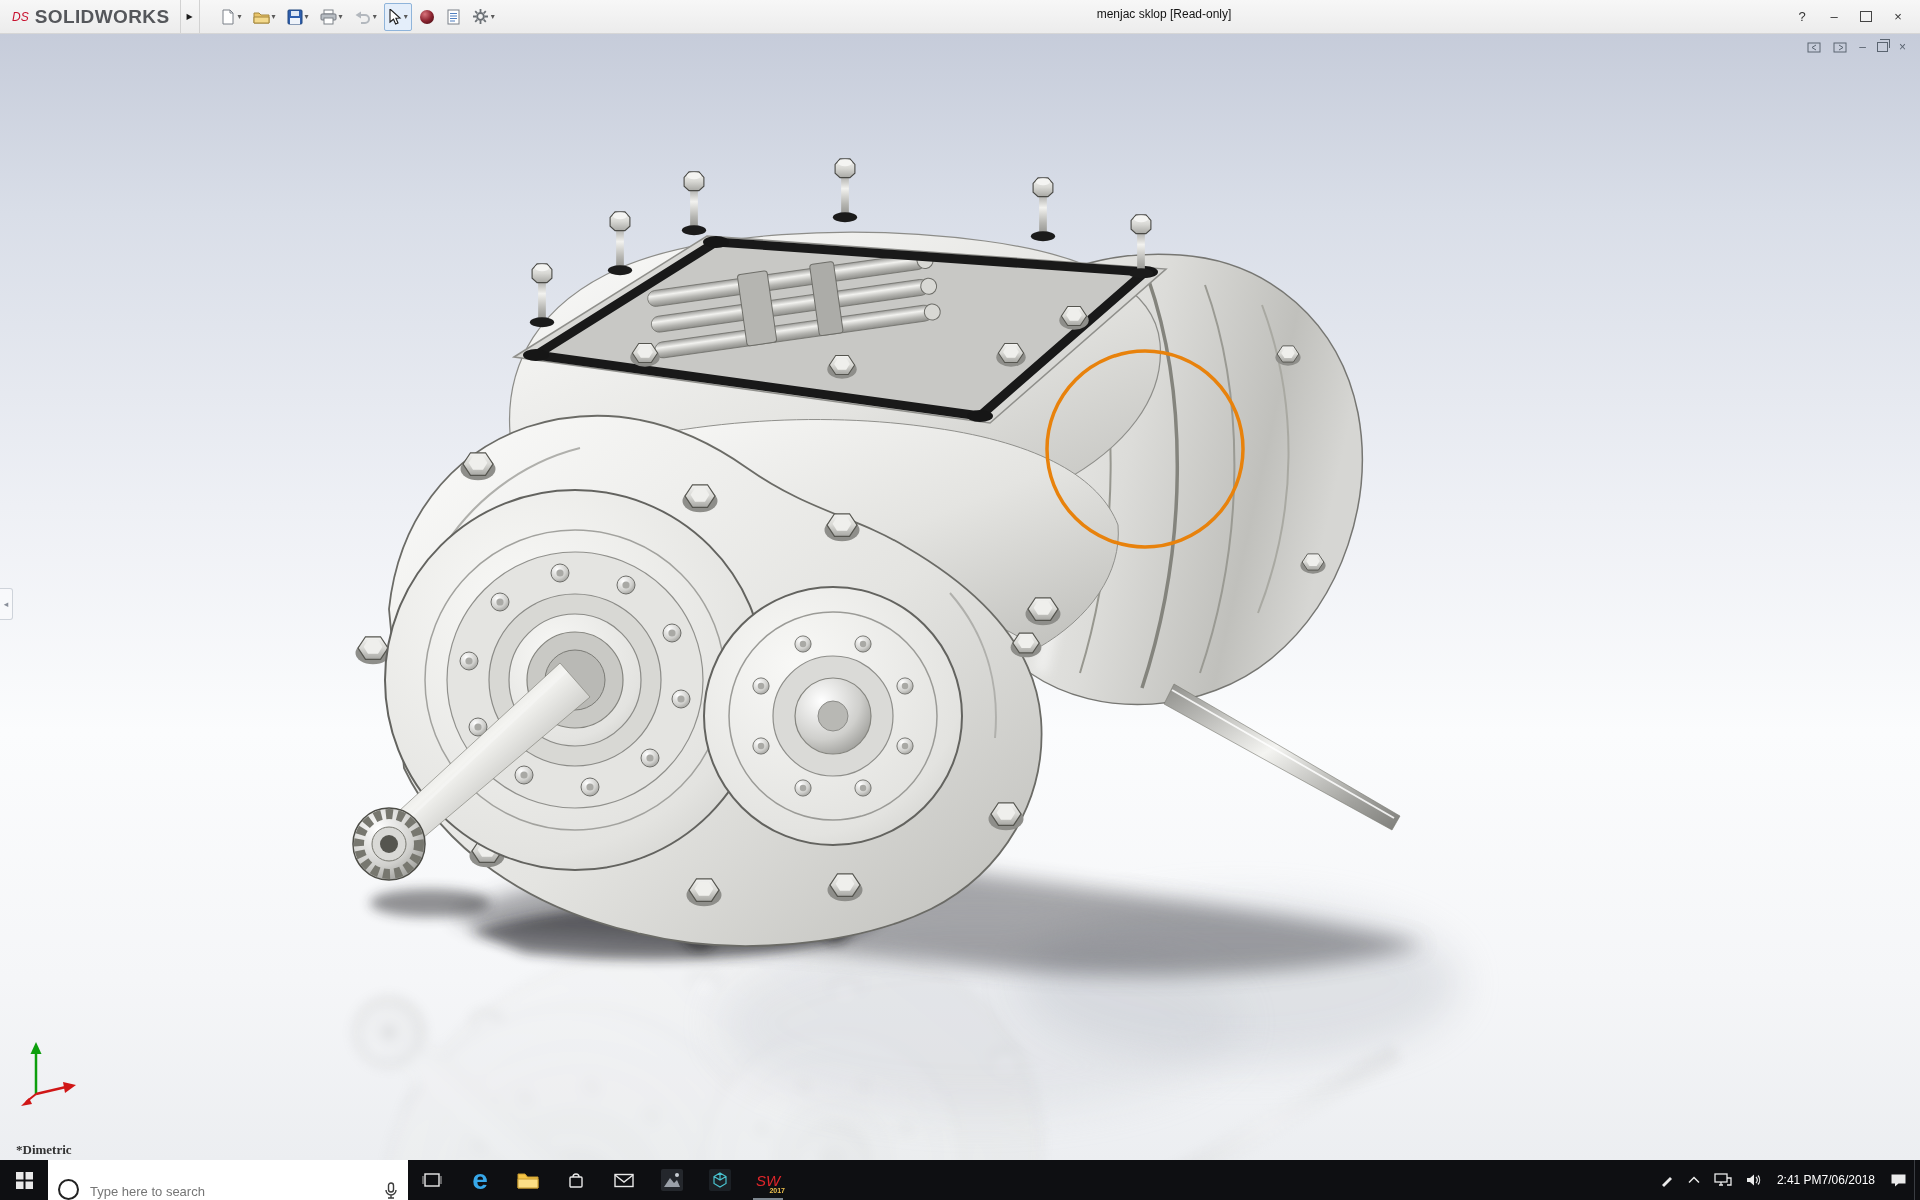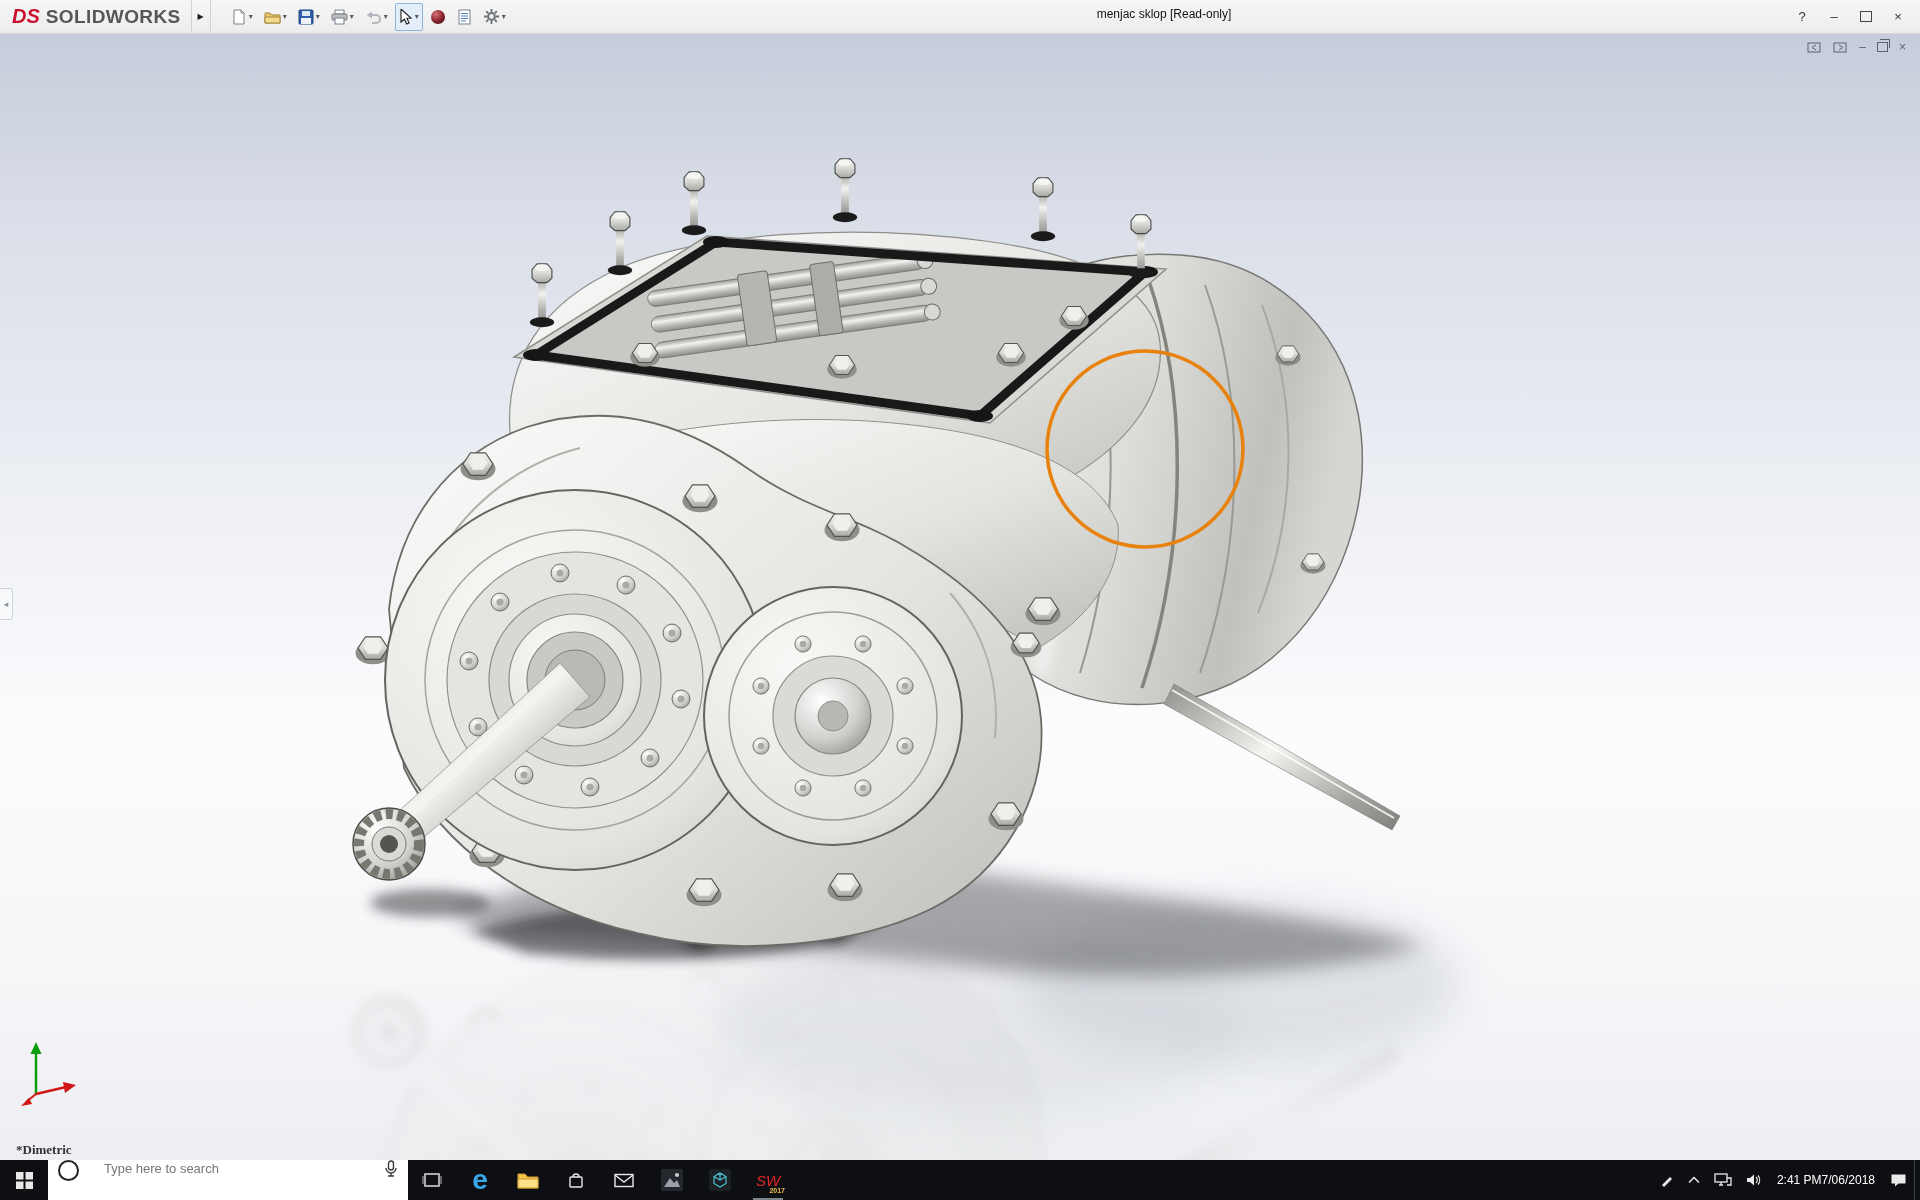--- a/index.html
+++ b/index.html
@@ -2,21 +2,21 @@
 <html><head>
 <meta charset="utf-8">
 <style>
   html,body{margin:0;padding:0;}
   body{width:1920px;height:1200px;overflow:hidden;font-family:"Liberation Sans",sans-serif;background:#000;}
   .screen{position:relative;width:1920px;height:1200px;}
 
   
   .titlebar{position:absolute;top:0;left:0;right:0;height:33px;background:linear-gradient(#f7f7f7,#ececec);border-bottom:1px solid #d6d6d6;display:flex;align-items:center;z-index:20;}
   .brand{display:flex;align-items:center;gap:6px;padding:0 10px 0 12px;height:100%;}
-  .brand-mark{color:#c8102e;font-weight:bold;font-style:italic;font-size:20px;}
+  .brand-mark{color:#c8102e;font-weight:normal;font-style:italic;font-size:12px;}
   .brand-name{color:#55575b;font-weight:bold;font-size:19px;letter-spacing:.4px;}
   .flyout{width:18px;height:100%;display:flex;align-items:center;justify-content:center;font-size:8px;color:#1a1a1a;border-left:1px solid #d2d2d2;border-right:1px solid #d2d2d2;}
   .toolbar{display:flex;align-items:center;gap:3px;padding-left:16px;}
   .tbtn{display:flex;align-items:center;height:26px;padding:0 3px;border:1px solid transparent;border-radius:2px;}
   .tbtn.active{border:1px solid #8fb4da;background:#e4eefa;}
   .caret{font-size:8px;color:#5a5a5a;margin-left:2px;}
   .title{position:absolute;left:1164px;transform:translateX(-50%);top:0;height:27px;display:flex;align-items:center;font-size:12px;color:#141414;white-space:nowrap;}
   .win-controls{margin-left:auto;display:flex;align-items:center;height:100%;padding-right:6px;}
   .wbtn{width:32px;height:100%;display:flex;align-items:center;justify-content:center;font-size:13px;color:#333;}
   .maxbox{width:10px;height:9px;border:1px solid #444;display:inline-block;}
@@ -29,21 +29,21 @@
   .dbtn{display:flex;align-items:center;justify-content:center;height:16px;font-size:12px;color:#5a6470;}
   .restorebox{width:9px;height:8px;border:1px solid #5a6470;position:relative;display:inline-block;}
   .restorebox:before{content:"";position:absolute;left:2px;top:-4px;width:9px;height:8px;border:1px solid #5a6470;border-bottom:none;border-left:none;}
   .view-label{position:absolute;left:16px;bottom:2px;font-size:13px;font-weight:bold;color:#333;z-index:5;font-family:Liberation Serif, serif;}
   .triad{position:absolute;left:20px;bottom:52px;z-index:5;}
   .fm-arrow{position:absolute;left:0;top:555px;width:12px;height:30px;display:flex;align-items:center;justify-content:center;color:#8a909a;font-size:9px;background:rgba(255,255,255,.4);border:1px solid #ced3da;border-left:none;border-radius:0 3px 3px 0;z-index:5;}
 
   
   .taskbar{position:absolute;bottom:0;left:0;right:0;height:40px;background:#0e0f12;display:flex;align-items:stretch;z-index:30;}
   .tb-start{width:48px;display:flex;align-items:center;justify-content:center;}
-  .tb-search{width:340px;background:#fff;display:flex;align-items:flex-start;gap:23px;padding:0 10px;}
+  .tb-search{width:340px;background:#fff;display:flex;align-items:flex-end;gap:9px;padding:0 10px;}
   .tb-search input{border:none;outline:none;flex:1;font-size:13px;color:#444;background:transparent;font-family:inherit;}
   .cortana{width:17px;height:17px;border:2px solid #222;border-radius:50%;flex:none;}
   .tb-app{width:48px;display:flex;align-items:center;justify-content:center;position:relative;}
   .run-line{position:absolute;bottom:0;left:9px;right:9px;height:2px;background:#7d868f;}
   .edge-e{color:#37a7e9;font-size:28px;font-weight:bold;line-height:1;}
   .sw-wrap{position:relative;width:30px;height:30px;display:flex;align-items:center;justify-content:center;}
   .sw-label{color:#e0262b;font-weight:normal;font-style:italic;font-size:15px;}
   .sw-year{position:absolute;right:-2px;bottom:1px;color:#eec04d;font-size:7px;font-weight:bold;}
   .tray{margin-left:auto;display:flex;align-items:center;}
   .tray-item{padding:0 7px;height:100%;display:flex;align-items:center;justify-content:center;color:#eaeaea;}

